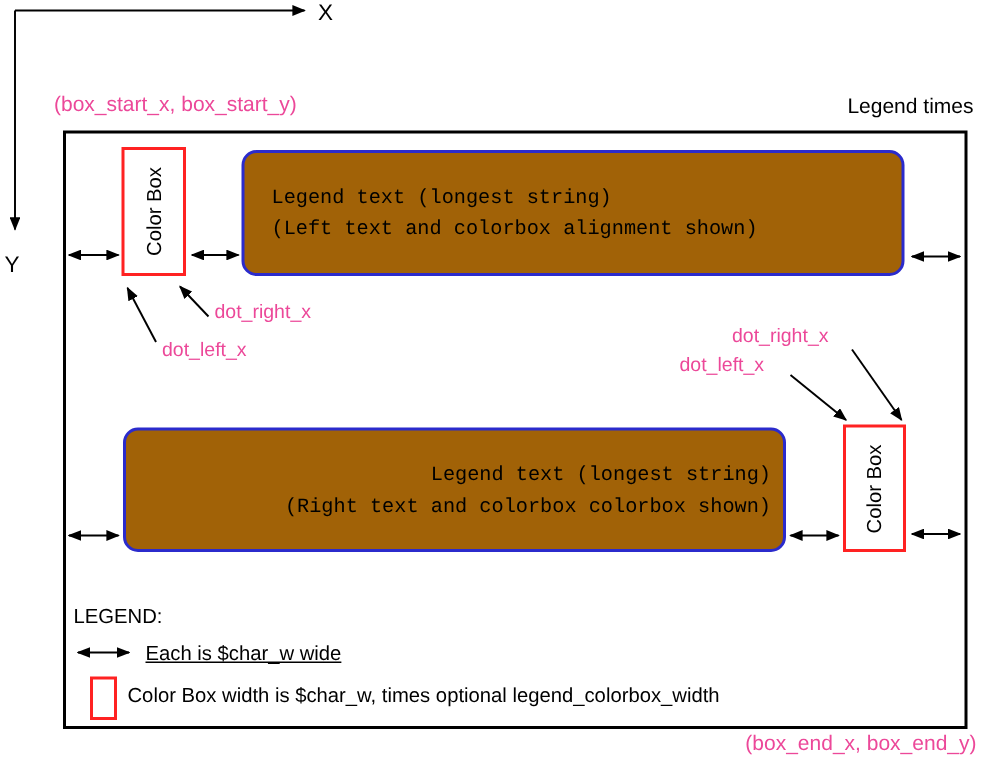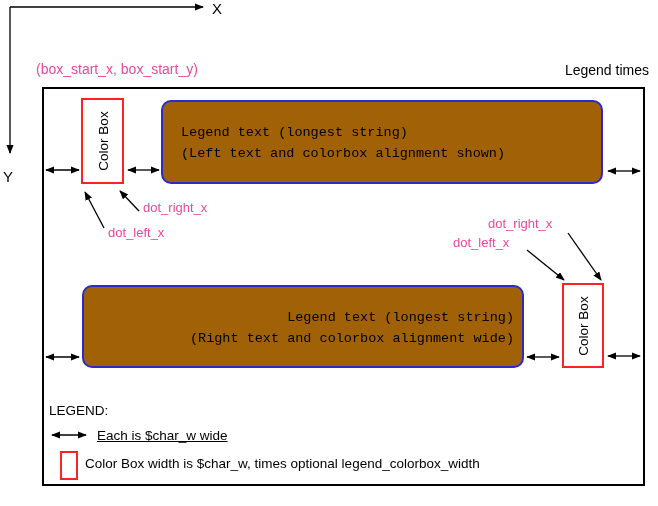--- a/index.html
+++ b/index.html
@@ -70,20 +70,21 @@
     <line x1="527" y1="357" x2="559" y2="357" stroke="#000" stroke-width="1.3" marker-start="url(#arr)" marker-end="url(#arr)"></line>
     <line x1="608" y1="356" x2="640" y2="356" stroke="#000" stroke-width="1.3" marker-start="url(#arr)" marker-end="url(#arr)"></line>
 
     <line x1="52" y1="435" x2="86" y2="435" stroke="#000" stroke-width="1.3" marker-start="url(#arr)" marker-end="url(#arr)"></line>
   </svg>
 
   <div class="abs axis-label" style="left:212px;top:0px;">X</div>
   <div class="abs axis-label" style="left:3px;top:168px;">Y</div>
 
   <div class="abs green coord-label" style="left:36px;top:61px;">(box_start_x, box_start_y)</div>
+  <div class="abs green coord-label" style="right:7px;top:487px;">(box_end_x, box_end_y)</div>
   <div class="abs plain-label" style="right:9px;top:62px;">Legend times</div>
 
   <div class="legend-border"></div>
 
   <div class="colorbox" style="left:81px;top:98px;width:39px;height:82px;">
     <span class="vlabel">Color Box</span>
   </div>
   <div class="legendbox" style="left:161px;top:100px;width:438px;height:80px;">
     <div class="abs body-text" style="left:18px;top:20px;">
       <div>Legend text (longest string)</div>
@@ -92,21 +93,21 @@
   </div>
   <div class="abs green small-green" style="left:143px;top:200px;">dot_right_x</div>
   <div class="abs green small-green" style="left:108px;top:225px;">dot_left_x</div>
 
   <div class="abs green small-green" style="left:488px;top:216px;">dot_right_x</div>
   <div class="abs green small-green" style="left:453px;top:235px;">dot_left_x</div>
 
   <div class="legendbox" style="left:82px;top:285px;width:438px;height:79px;">
     <div class="abs body-text right-align" style="right:8px;top:20px;">
       <div>Legend text (longest string)</div>
-      <div>(Right text and colorbox alignment wide)</div>
+      <div>(Right text and colorbox colorbox shown)</div>
     </div>
   </div>
   <div class="colorbox" style="left:562px;top:283px;width:38px;height:81px;">
     <span class="vlabel">Color Box</span>
   </div>
 
   <div class="abs body-text" style="left:49px;top:400px;">LEGEND:</div>
   <div class="abs body-text" style="left:97px;top:425px;text-decoration:underline;">Each is $char_w wide</div>
   <div class="notes-redrect"></div>
   <div class="abs body-text" style="left:85px;top:453px;">Color Box width is $char_w, times optional legend_colorbox_width</div>

